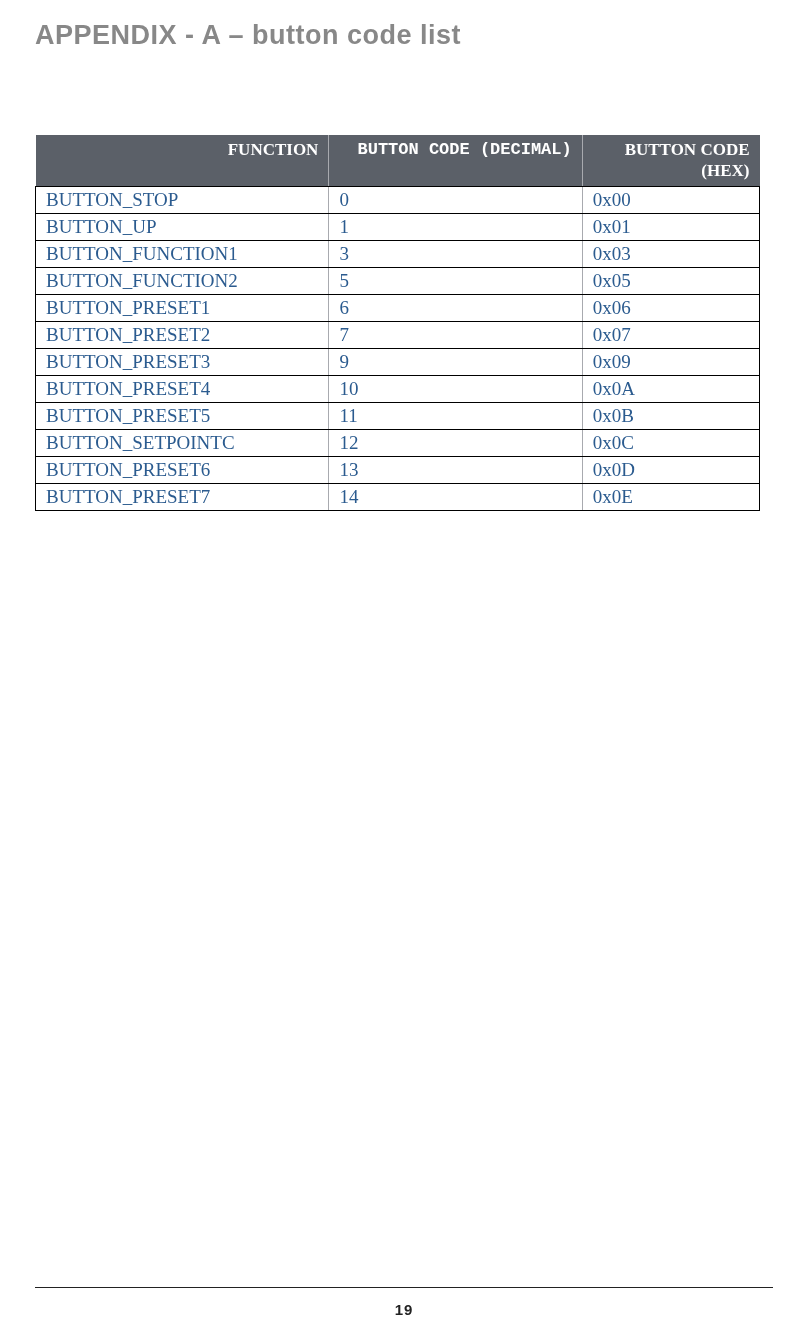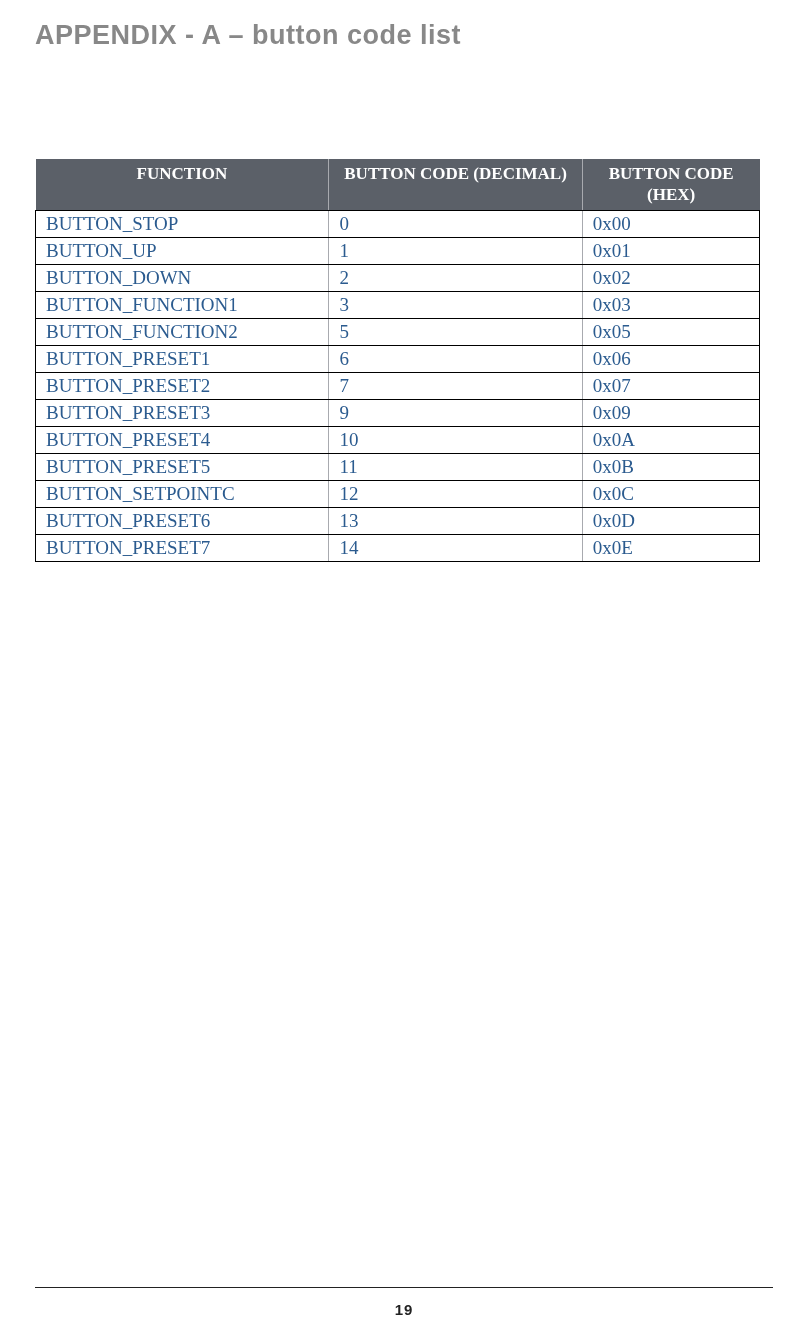--- a/index.html
+++ b/index.html
@@ -13,33 +13,33 @@
       background: #ffffff;
       font-family: Arial, sans-serif;
       position: relative;
       padding: 20px 35px;
     }
     .page-title {
       font-size: 27px;
       font-weight: bold;
       color: #888888;
       letter-spacing: 0.5px;
-      margin-bottom: 108px;
+      margin-bottom: 84px;
       font-family: Arial, sans-serif;
     }
     .data-table {
       width: 725px;
       border-collapse: collapse;
       font-family: Georgia, 'Times New Roman', serif;
     }
     .data-table thead th {
       background: #5b6068;
       color: #ffffff;
       font-weight: bold;
-      text-align: center;
+      text-align: right;
       padding: 4px 10px;
       font-size: 17px;
       border-right: 1px solid #a8aaaf;
       border-bottom: 1px solid #000000;
       vertical-align: top;
       line-height: 1.25;
     }
     .data-table thead th:last-child {
       border-right: none;
     }
@@ -57,20 +57,21 @@
     }
     .data-table tbody td:last-child {
       border-right: 1px solid #000000;
       margin-left: 28px;
     }
     .col-function {
       width: 293px;
     }
     .col-decimal {
       width: 253px;
+      font-family: Liberation Mono, monospace;
     }
     .col-hex {
       width: 177px;
     }
     .footer-line {
       position: absolute;
       bottom: 56px;
       left: 35px;
       right: 35px;
       border-top: 1.5px solid #222222;
@@ -104,25 +105,20 @@
   <tbody id="table-body">
   <tr>
         <td>BUTTON_STOP</td>
         <td>0</td>
         <td>0x00</td>
       </tr>
       <tr>
         <td>BUTTON_UP</td>
         <td>1</td>
         <td>0x01</td>
-      </tr>
-      <tr>
-        <td>BUTTON_DOWN</td>
-        <td>2</td>
-        <td>0x02</td>
       </tr>
       <tr>
         <td>BUTTON_FUNCTION1</td>
         <td>3</td>
         <td>0x03</td>
       </tr>
       <tr>
         <td>BUTTON_FUNCTION2</td>
         <td>5</td>
         <td>0x05</td>

